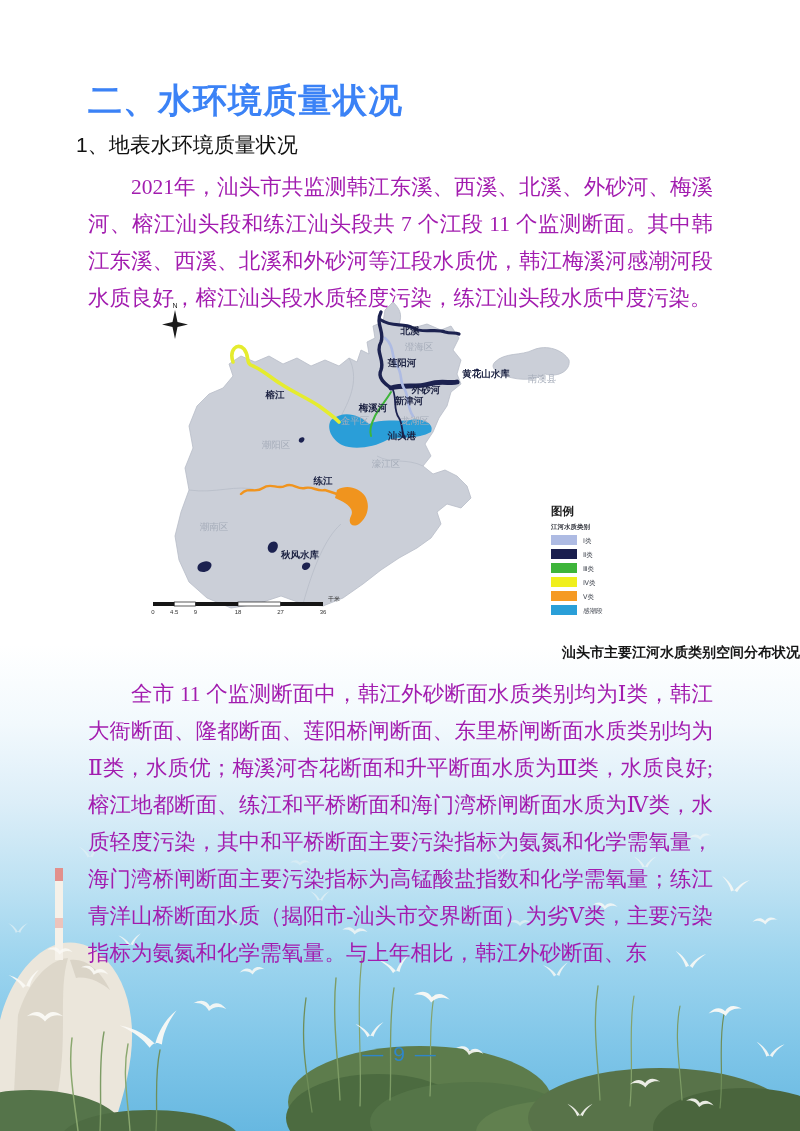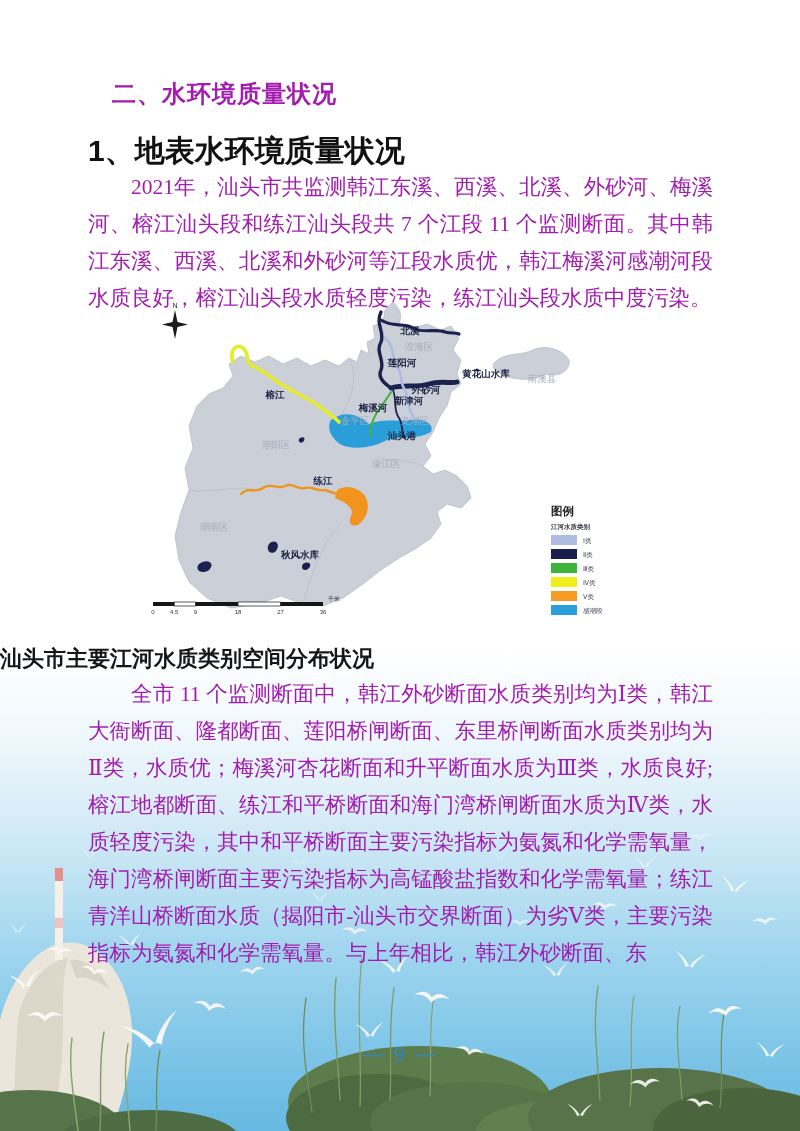--- a/index.html
+++ b/index.html
@@ -7,39 +7,39 @@
     width:800px;height:1131px;position:relative;overflow:hidden;
     font-family:"Liberation Serif","DejaVu Serif",serif;
     background:linear-gradient(180deg,#ffffff 0%,#ffffff 57%,#f2f9fd 64%,
       #dceef8 71%,#bee2f3 78%,#9cd4ee 85%,#7ec5e8 93%,#67b8e1 100%);
   }
   .decor{position:absolute;left:0;top:800px;width:800px;height:331px;z-index:1;}
   .content{position:absolute;inset:0;z-index:2;}
   .h-section{
     position:absolute;left:88px;top:78px;width:640px;
     font-family:"Liberation Sans","DejaVu Sans",sans-serif;
-    font-weight:bold;font-size:24px;color:#a21caf;letter-spacing:1px;margin-left:24px;
+    font-weight:bold;font-size:34px;color:#3b82f6;letter-spacing:1px;
   }
   .h-sub{
-    position:absolute;left:88px;top:131px;width:640px;
-    font-family:"Liberation Sans","DejaVu Sans",sans-serif;
-    font-weight:bold;font-size:30px;color:#111;
+    position:absolute;left:76px;top:131px;width:640px;
+    font-family:"Liberation Sans","DejaVu Sans",sans-serif;
+    font-weight:normal;font-size:21px;color:#111;
   }
   .para{
     position:absolute;left:88px;width:625px;
     font-size:21.5px;line-height:37px;color:#a21caf;
     text-align:justify;text-indent:2em;text-justify:inter-ideograph;
   }
   .para-1{top:169px;}
   .para-2{top:676px;}
   .map-wrap{position:absolute;left:145px;top:298px;width:480px;height:332px;}
   .map-caption{
-    position:absolute;left:0;top:644px;width:800px;text-align:left;
-    font-family:"Liberation Sans","DejaVu Sans",sans-serif;
-    font-weight:bold;font-size:22px;color:#161616;
+    position:absolute;left:0;top:644px;width:800px;text-align:right;
+    font-family:"Liberation Sans","DejaVu Sans",sans-serif;
+    font-weight:bold;font-size:14px;color:#161616;
   }
   .page-num{
     position:absolute;left:0;top:1042px;width:800px;text-align:center;
     font-size:21px;color:#2f86c9;letter-spacing:2px;
     font-family:"Liberation Sans","DejaVu Sans",sans-serif;
   }
   svg text{font-family:"Liberation Sans","DejaVu Sans",sans-serif;}
   .lbl-river{font-size:9.5px;font-weight:bold;fill:#1a2040;}
   .lbl-district{font-size:9.5px;fill:#a6adba;}
   .lbl-legend{font-size:6.5px;fill:#40454f;}

